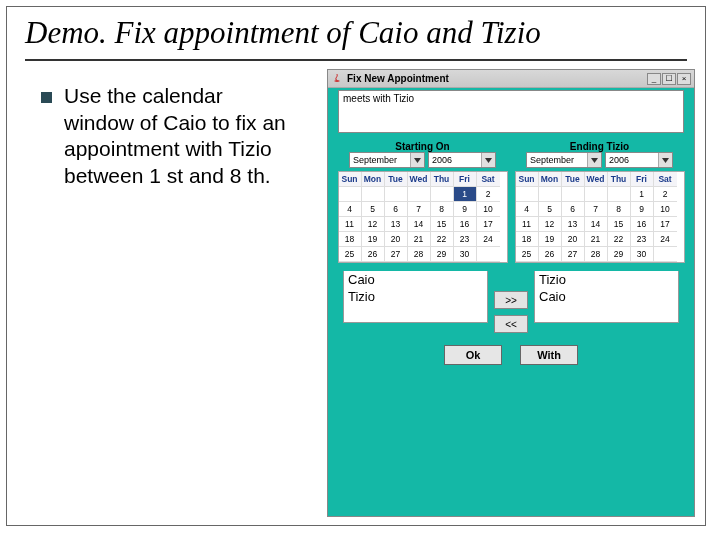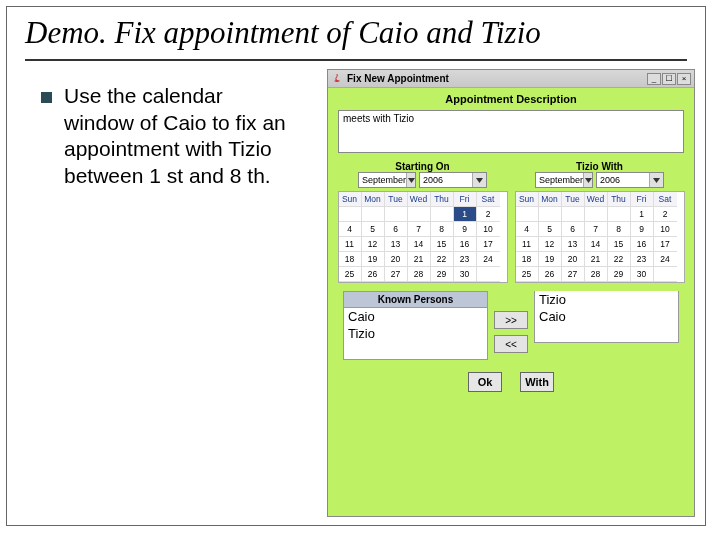--- a/index.html
+++ b/index.html
@@ -27,21 +27,21 @@
     margin-top: 9px; margin-right: 12px; flex-shrink: 0;
   }
   .bullet-text { font-family: Arial, sans-serif; font-size: 21px; line-height: 1.28; }
 
   
   .app {
     position: absolute;
     top: 62px; left: 320px;
     width: 368px; height: 448px;
     border: 1px solid #888;
-    background: #bef264;
+    background: #14b8a6;
     font-family: Tahoma, Arial, sans-serif;
     font-size: 10px;
     color: #000;
   }
   .titlebar {
     height: 18px; background: linear-gradient(#d8d8d8,#c8c8c8);
     display: flex; align-items: center; padding: 0 3px;
     border-bottom: 1px solid #aaa;
   }
   .tb-icon {
@@ -67,40 +67,40 @@
     display: flex; justify-content: space-around; padding: 6px 6px 2px 6px;
   }
   .date-col { width: 170px; }
   .date-head { text-align: center; font-size: 10px; font-weight: bold; }
   .month-row { display: flex; gap: 3px; justify-content: center; margin-bottom: 3px; }
   .combo {
     height: 16px; border: 1px solid #888; background: #fff;
     display: flex; align-items: center; font-size: 9px;
     padding-left: 3px;
   }
-  .combo-month { width: 58px; }
+  .combo-month { width: 76px; }
   .combo-year { width: 68px; }
   .combo .chev {
     margin-left: auto; width: 14px; height: 100%;
     border-left: 1px solid #aaa; background: #e0e0e0;
     display: flex; align-items: center; justify-content: center;
   }
   .chev svg { width: 7px; height: 5px; }
   .cal {
     border: 1px solid #aaa; background: #fff;
     font-size: 8.5px;
   }
   .cal-row { display: flex; }
   .cal-cell {
     width: 23px; height: 15px;
     border-right: 1px solid #ddd; border-bottom: 1px solid #ddd;
     display: flex; align-items: center; justify-content: center;
   }
   .cal-row .cal-cell:last-child { border-right: none; }
-  .cal-hdr .cal-cell { color: #1a3a8a; font-weight: normal; background: #f4f4f8; }
+  .cal-hdr .cal-cell { color: #1a3a8a; font-weight: bold; background: #f4f4f8; }
   .cal-sel { background: #2a4a88; color: #fff; }
 
   .persons-row {
     display: flex; align-items: flex-start; justify-content: center;
     gap: 6px; padding: 6px 8px 0 8px;
   }
   .person-list { width: 145px; }
   .list-head {
     background: #bcc6d6; font-size: 10px; font-weight: bold;
     padding: 2px 4px; border: 1px solid #999;
@@ -113,21 +113,21 @@
   .list-item { padding: 1px 4px; }
   .transfer-col { display: flex; flex-direction: column; gap: 6px; margin-top: 20px; }
   .xfer-btn {
     width: 34px; height: 18px; border: 1px solid #888; background: #e4e4e4;
     display: flex; align-items: center; justify-content: center; font-size: 10px;
   }
   .bottom-btns {
     display: flex; justify-content: center; gap: 18px; padding: 12px 0 0 0;
   }
   .dlg-btn {
-    width: 34px; height: 20px; border: 1px solid #666; background: #e6e6e6;
+    width: 58px; height: 20px; border: 1px solid #666; background: #e6e6e6;
     display: flex; align-items: center; justify-content: center;
     font-size: 11px; font-weight: bold;
   }
 </style>
 </head>
 <body>
 
 <div class="slide">
   <div class="title-block">
     <div class="title-text">Demo. Fix appointment of Caio and Tizio</div>
@@ -150,21 +150,20 @@
           </svg>
       </div>
       <div class="tb-title">Fix New Appointment</div>
       <div class="tb-btns">
         <div class="tb-btn">_</div>
         <div class="tb-btn">☐</div>
         <div class="tb-btn">×</div>
       </div>
     </div>
 
-    <div class="section-label">Appointment Description</div>
     <div class="desc-box">meets with Tizio</div>
 
     <div class="dates-row">
       <div class="date-col">
         <div class="date-head">Starting On</div>
         <div class="month-row">
           <div class="combo combo-month">
             <span>September</span>
             <span class="chev">
                 <svg viewBox="0 0 7 5">
@@ -233,21 +232,21 @@
               <div class="cal-cell">27</div>
               <div class="cal-cell">28</div>
               <div class="cal-cell">29</div>
               <div class="cal-cell">30</div>
               <div class="cal-cell"></div>
             </div>
           </div>
       </div>
 
       <div class="date-col">
-        <div class="date-head">Tizio With</div>
+        <div class="date-head">Ending Tizio</div>
         <div class="month-row">
           <div class="combo combo-month">
             <span>September</span>
             <span class="chev">
                 <svg viewBox="0 0 7 5">
                   <path d="M0 0 L7 0 L3.5 5 Z" fill="#333"></path>
                 </svg>
               </span>
           </div>
           <div class="combo combo-year">
@@ -313,21 +312,20 @@
               <div class="cal-cell">29</div>
               <div class="cal-cell">30</div>
               <div class="cal-cell"></div>
             </div>
           </div>
       </div>
     </div>
 
     <div class="persons-row">
       <div class="person-list">
-        <div class="list-head">Known Persons</div>
         <div class="list-body" id="known-list">
             <div class="list-item">Caio</div>
             <div class="list-item">Tizio</div>
           </div>
       </div>
       <div class="transfer-col">
         <div class="xfer-btn">&gt;&gt;</div>
         <div class="xfer-btn">&lt;&lt;</div>
       </div>
       <div class="person-list">

